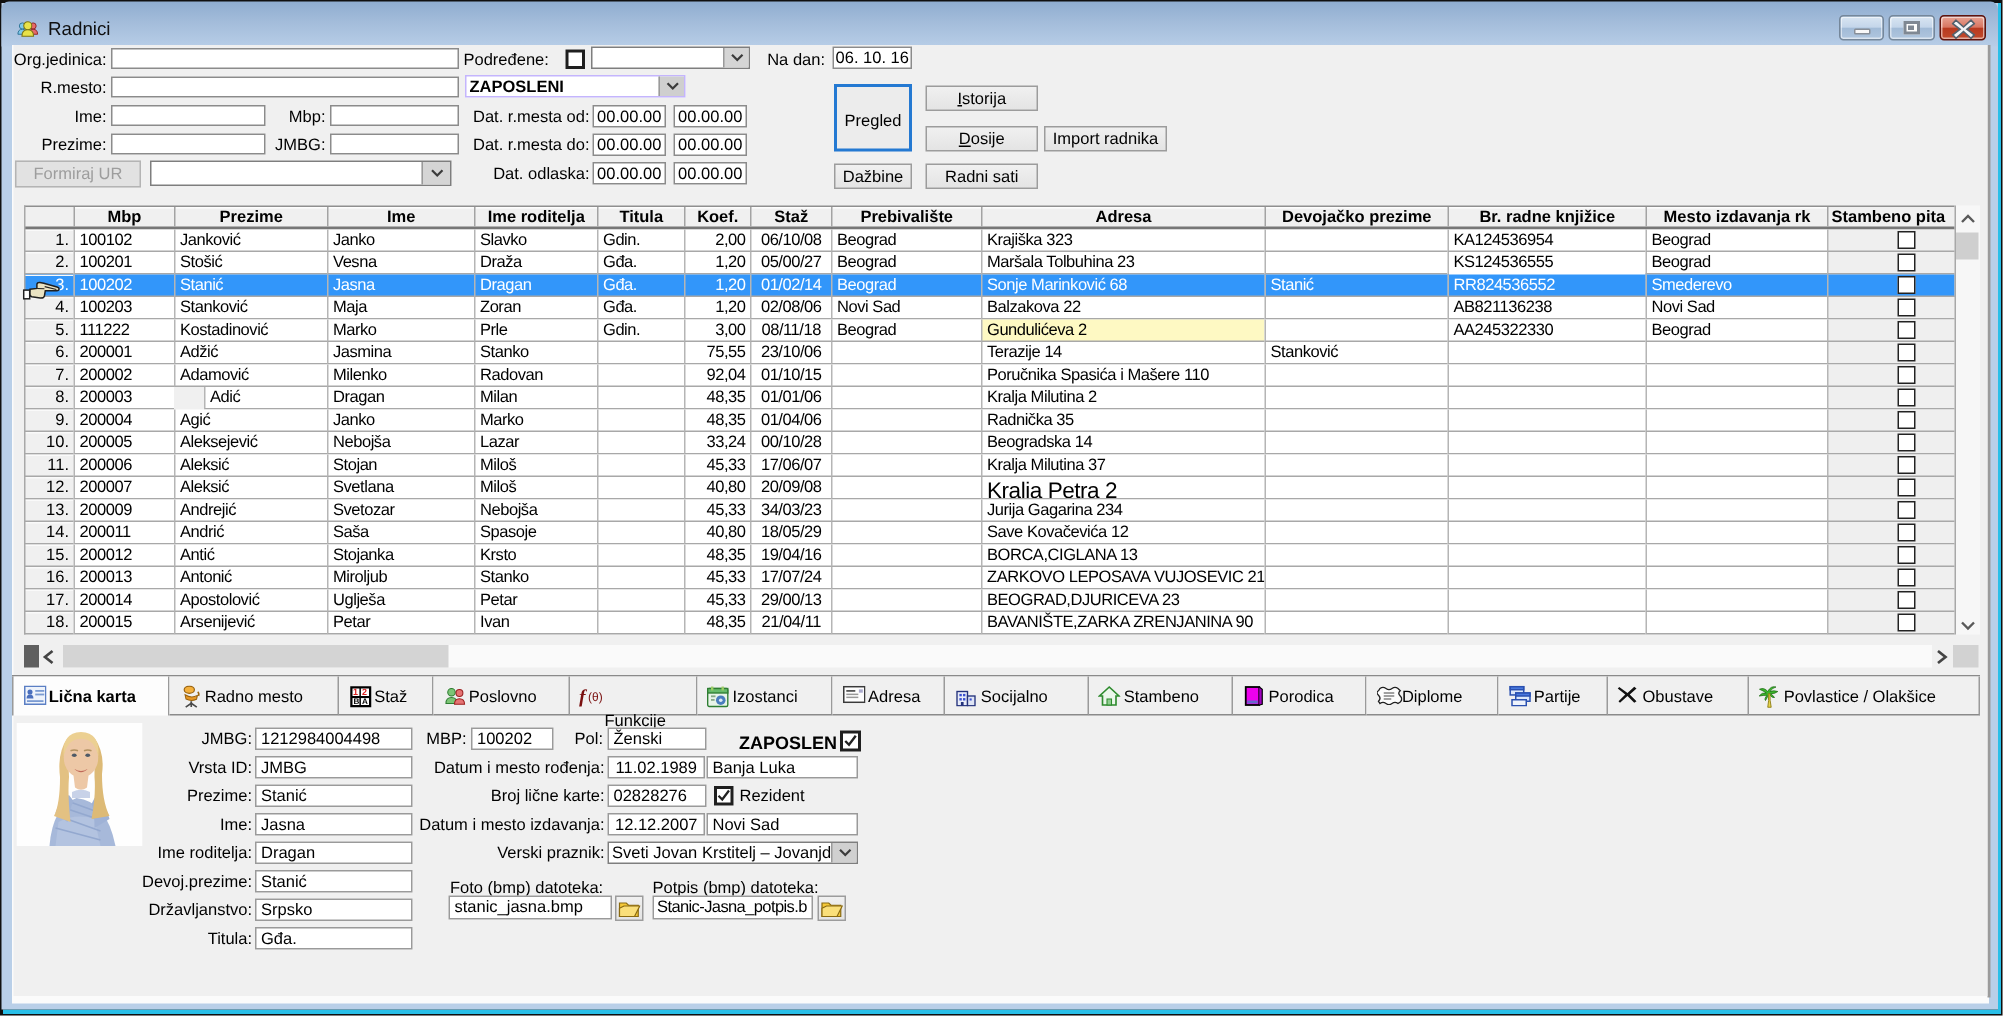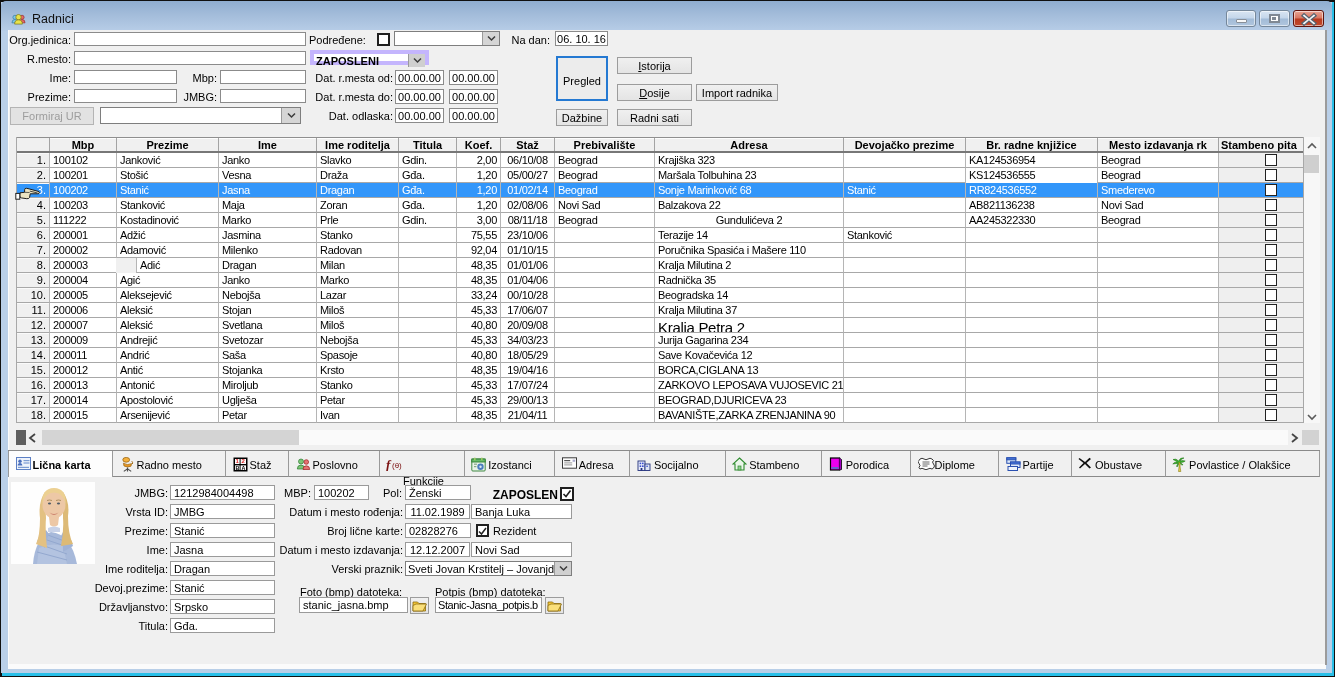--- a/index.html
+++ b/index.html
@@ -47,21 +47,21 @@
 <div class="abs" style="left:394px;top:31px;width:106px;height:15px;background:#fff;border:1px solid #7e7e7e;">
     <div class="abs" style="left:2px;top:1px;font-size:11px;white-space:nowrap;"></div>
     <div class="abs" style="right:0;top:0;width:17px;height:13px;background:#d5d5d5;border-left:1px solid #9a9a9a;"><svg width="17" height="13" viewBox="0 0 17 13">
         <path d="M5.0 4.5 L8.5 8.0 L12.0 4.5" stroke="#3c3c3c" stroke-width="1.5" fill="none"></path>
       </svg></div>
   </div>
 <div class="lblr" style="left:350px;top:34px;width:200px;font-size:11px;">Na dan:</div>
 <div class="inp" style="left:555px;top:31px;width:53px;height:15px;text-align:center;padding:1px 1px 0 1px;border-color:#8b8b8b;font-size:11px;">06. 10. 16</div>
 <div class="lblr" style="left:-129px;top:53px;width:200px;font-size:11px;">R.mesto:</div>
 <div class="inp" style="left:74px;top:51px;width:232px;height:14px;text-align:left;padding:1px 3px 0 3px;border-color:#8b8b8b;font-size:11px;"></div>
-<div class="abs" style="left:310px;top:50px;width:119px;height:15px;background:#fff;border:4px solid #c4b5fd;">
+<div class="abs" style="left:310px;top:50px;width:147px;height:15px;background:#fff;border:1px solid #c4b5fd;">
     <div class="abs" style="left:2px;top:1px;font-weight:bold;font-size:11px;white-space:nowrap;">ZAPOSLENI</div>
     <div class="abs" style="right:0;top:0;width:17px;height:13px;background:#cfcfcf;border-left:1px solid #9a9a9a;"><svg width="17" height="13" viewBox="0 0 17 13">
         <path d="M5.0 4.5 L8.5 8.0 L12.0 4.5" stroke="#3c3c3c" stroke-width="1.5" fill="none"></path>
       </svg></div>
   </div>
 <div class="lblr" style="left:-129px;top:72px;width:200px;font-size:11px;">Ime:</div>
 <div class="inp" style="left:74px;top:70px;width:103px;height:14px;text-align:left;padding:1px 3px 0 3px;border-color:#8b8b8b;font-size:11px;"></div>
 <div class="lblr" style="left:17px;top:72px;width:200px;font-size:11px;">Mbp:</div>
 <div class="inp" style="left:220px;top:70px;width:86px;height:14px;text-align:left;padding:1px 3px 0 3px;border-color:#8b8b8b;font-size:11px;"></div>
 <div class="lblr" style="left:193px;top:72px;width:200px;font-size:11px;">Dat. r.mesta od:</div>
@@ -166,21 +166,21 @@
 <div class="abs" style="left:1265px;top:199px;width:12px;height:12px;background:#fff;border:1.5px solid #222;"></div>
 <div class="abs" style="left:16px;top:213px;width:33px;height:15px;background:#f0f0f0;border-bottom:1px solid #a8a8a8;box-shadow:inset 0 1px 0 #fafafa;color:#000;text-align:right;padding:1px 3px 0 0;font-size:11px;">5.</div>
 <div class="abs" style="left:49px;top:213px;width:67px;height:15px;background:#fff;color:#000;border-left:1px solid #b5b5b5;border-bottom:1px solid #a8a8a8;text-align:left;padding:1px 3px 0 3px;font-size:11px;letter-spacing:-0.3px;white-space:nowrap;overflow:hidden;">111222</div>
 <div class="abs" style="left:116px;top:213px;width:102px;height:15px;background:#fff;color:#000;border-left:1px solid #b5b5b5;border-bottom:1px solid #a8a8a8;text-align:left;padding:1px 3px 0 3px;font-size:11px;letter-spacing:-0.3px;white-space:nowrap;overflow:hidden;">Kostadinović</div>
 <div class="abs" style="left:218px;top:213px;width:98px;height:15px;background:#fff;color:#000;border-left:1px solid #b5b5b5;border-bottom:1px solid #a8a8a8;text-align:left;padding:1px 3px 0 3px;font-size:11px;letter-spacing:-0.3px;white-space:nowrap;overflow:hidden;">Marko</div>
 <div class="abs" style="left:316px;top:213px;width:82px;height:15px;background:#fff;color:#000;border-left:1px solid #b5b5b5;border-bottom:1px solid #a8a8a8;text-align:left;padding:1px 3px 0 3px;font-size:11px;letter-spacing:-0.3px;white-space:nowrap;overflow:hidden;">Prle</div>
 <div class="abs" style="left:398px;top:213px;width:58px;height:15px;background:#fff;color:#000;border-left:1px solid #b5b5b5;border-bottom:1px solid #a8a8a8;text-align:left;padding:1px 3px 0 3px;font-size:11px;letter-spacing:-0.3px;white-space:nowrap;overflow:hidden;">Gdin.</div>
 <div class="abs" style="left:456px;top:213px;width:44px;height:15px;background:#fff;color:#000;border-left:1px solid #b5b5b5;border-bottom:1px solid #a8a8a8;text-align:right;padding:1px 3px 0 3px;font-size:11px;letter-spacing:-0.3px;white-space:nowrap;overflow:hidden;">3,00</div>
 <div class="abs" style="left:500px;top:213px;width:54px;height:15px;background:#fff;color:#000;border-left:1px solid #b5b5b5;border-bottom:1px solid #a8a8a8;text-align:center;padding:1px 3px 0 3px;font-size:11px;letter-spacing:-0.3px;white-space:nowrap;overflow:hidden;">08/11/18</div>
 <div class="abs" style="left:554px;top:213px;width:100px;height:15px;background:#fff;color:#000;border-left:1px solid #b5b5b5;border-bottom:1px solid #a8a8a8;text-align:left;padding:1px 3px 0 3px;font-size:11px;letter-spacing:-0.3px;white-space:nowrap;overflow:hidden;">Beograd</div>
-<div class="abs" style="left:654px;top:213px;width:189px;height:15px;background:#ffffff;color:#000;border-left:1px solid #b5b5b5;border-bottom:1px solid #a8a8a8;text-align:center;padding:1px 3px 0 3px;font-size:11px;letter-spacing:-0.3px;white-space:nowrap;overflow:hidden;">Gundulićeva 2</div>
+<div class="abs" style="left:654px;top:213px;width:189px;height:15px;background:#fef9c3;color:#000;border-left:1px solid #b5b5b5;border-bottom:1px solid #a8a8a8;text-align:left;padding:1px 3px 0 3px;font-size:11px;letter-spacing:-0.3px;white-space:nowrap;overflow:hidden;">Gundulićeva 2</div>
 <div class="abs" style="left:843px;top:213px;width:122px;height:15px;background:#fff;color:#000;border-left:1px solid #b5b5b5;border-bottom:1px solid #a8a8a8;text-align:left;padding:1px 3px 0 3px;font-size:11px;letter-spacing:-0.3px;white-space:nowrap;overflow:hidden;"></div>
 <div class="abs" style="left:965px;top:213px;width:132px;height:15px;background:#fff;color:#000;border-left:1px solid #b5b5b5;border-bottom:1px solid #a8a8a8;text-align:left;padding:1px 3px 0 3px;font-size:11px;letter-spacing:-0.3px;white-space:nowrap;overflow:hidden;">AA245322330</div>
 <div class="abs" style="left:1097px;top:213px;width:121px;height:15px;background:#fff;color:#000;border-left:1px solid #b5b5b5;border-bottom:1px solid #a8a8a8;text-align:left;padding:1px 3px 0 3px;font-size:11px;letter-spacing:-0.3px;white-space:nowrap;overflow:hidden;">Beograd</div>
 <div class="abs" style="left:1218px;top:213px;width:85px;height:15px;background:#efefef;border-left:1px solid #b5b5b5;border-bottom:1px solid #a8a8a8;"></div>
 <div class="abs" style="left:1265px;top:214px;width:12px;height:12px;background:#fff;border:1.5px solid #222;"></div>
 <div class="abs" style="left:16px;top:228px;width:33px;height:15px;background:#f0f0f0;border-bottom:1px solid #a8a8a8;box-shadow:inset 0 1px 0 #fafafa;color:#000;text-align:right;padding:1px 3px 0 0;font-size:11px;">6.</div>
 <div class="abs" style="left:49px;top:228px;width:67px;height:15px;background:#fff;color:#000;border-left:1px solid #b5b5b5;border-bottom:1px solid #a8a8a8;text-align:left;padding:1px 3px 0 3px;font-size:11px;letter-spacing:-0.3px;white-space:nowrap;overflow:hidden;">200001</div>
 <div class="abs" style="left:116px;top:228px;width:102px;height:15px;background:#fff;color:#000;border-left:1px solid #b5b5b5;border-bottom:1px solid #a8a8a8;text-align:left;padding:1px 3px 0 3px;font-size:11px;letter-spacing:-0.3px;white-space:nowrap;overflow:hidden;">Adžić</div>
 <div class="abs" style="left:218px;top:228px;width:98px;height:15px;background:#fff;color:#000;border-left:1px solid #b5b5b5;border-bottom:1px solid #a8a8a8;text-align:left;padding:1px 3px 0 3px;font-size:11px;letter-spacing:-0.3px;white-space:nowrap;overflow:hidden;">Jasmina</div>
 <div class="abs" style="left:316px;top:228px;width:82px;height:15px;background:#fff;color:#000;border-left:1px solid #b5b5b5;border-bottom:1px solid #a8a8a8;text-align:left;padding:1px 3px 0 3px;font-size:11px;letter-spacing:-0.3px;white-space:nowrap;overflow:hidden;">Stanko</div>

